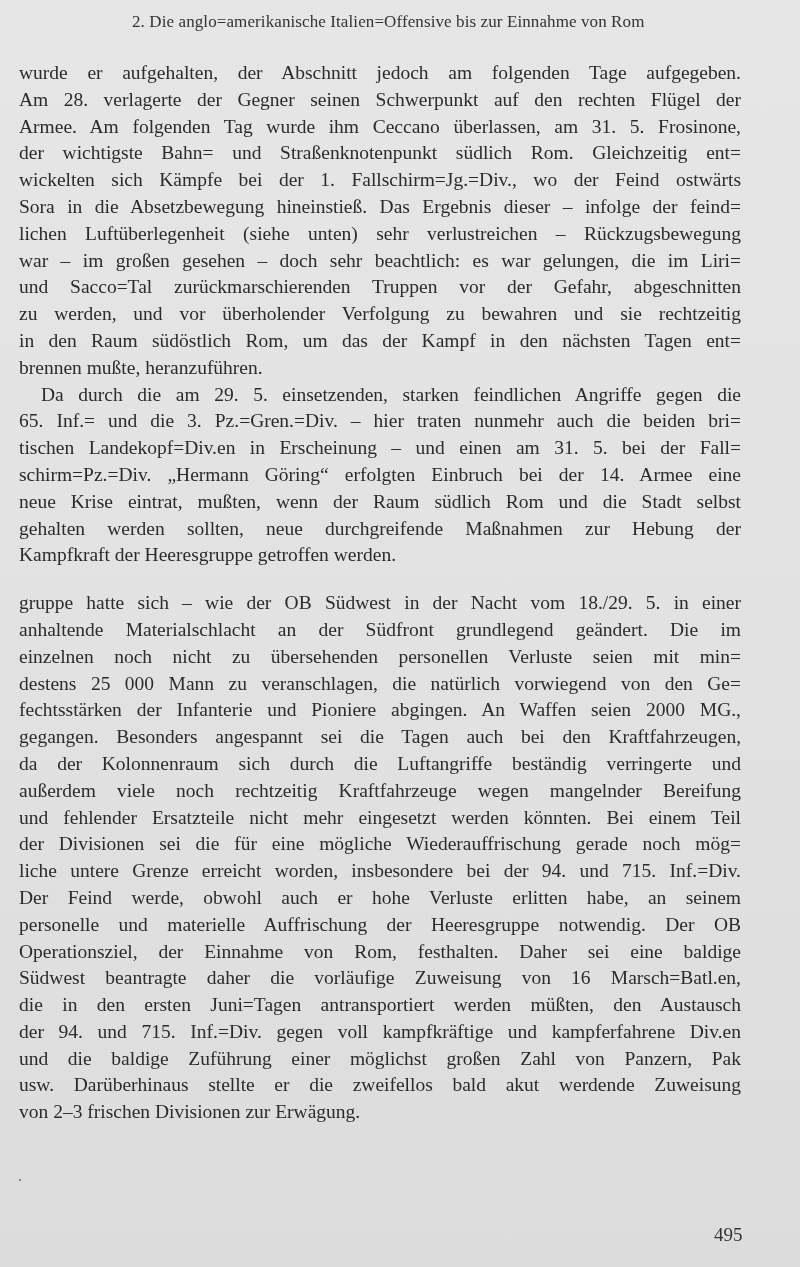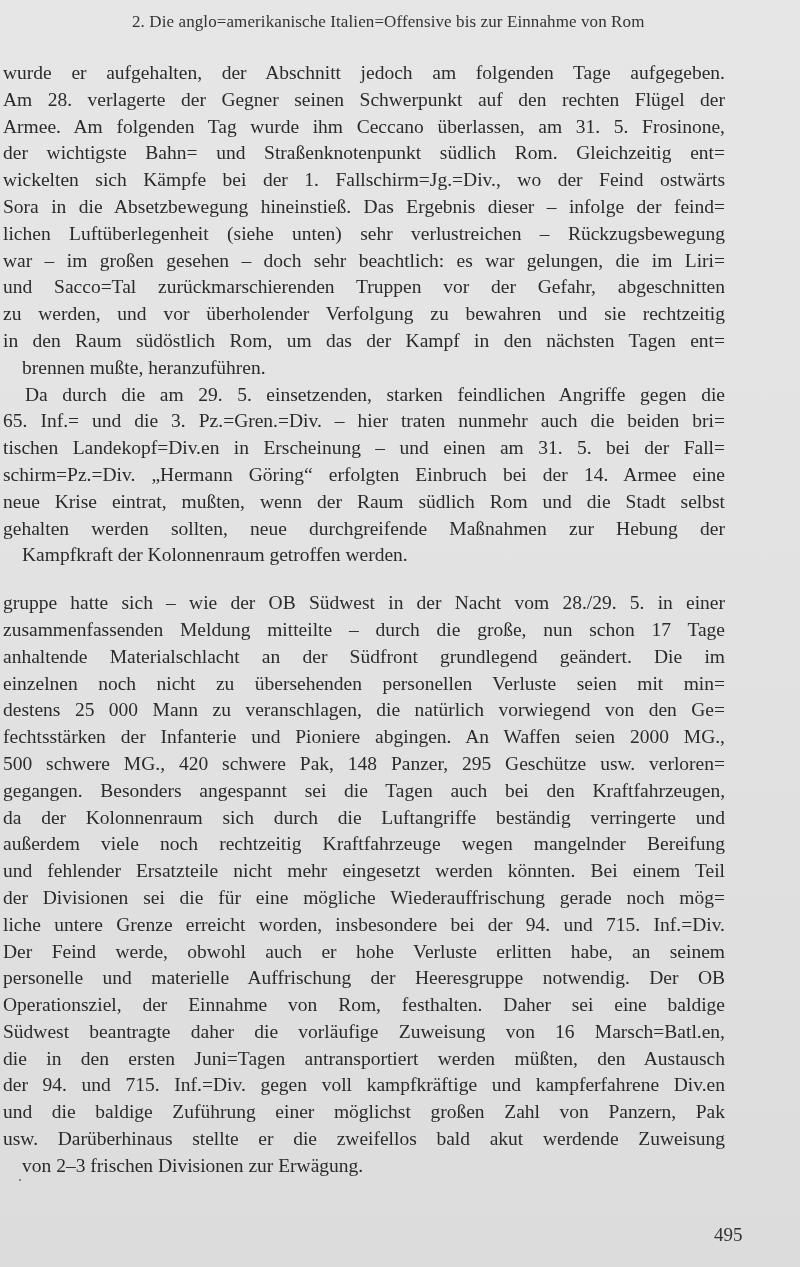--- a/index.html
+++ b/index.html
@@ -27,37 +27,36 @@
     left: 132px;
     top: 12px;
     width: 620px;
     font-size: 17px;
     letter-spacing: 0.1px;
     color: #333;
     white-space: nowrap;
   }
   .text-block {
     position: absolute;
-    left: 3px;
+    left: 19px;
     top: 60px;
     width: 722px;
   }
   .line {
     display: block;
     height: 26.8px;
     line-height: 26.8px;
     font-size: 19.5px;
     white-space: nowrap;
     text-align: justify;
     text-align-last: justify;
     color: #2b2b2b;
   }
   .line.last {
     text-align-last: left;
-    margin-left: 19px;
   }
   .line.indent {
     padding-left: 22px;
   }
   .gap {
     height: 21px;
   }
   .folio {
     position: absolute;
     left: 714px;
@@ -96,31 +95,29 @@
         <span class="line">in den Raum südöstlich Rom, um das der Kampf in den nächsten Tagen ent=</span>
         <span class="line last">brennen mußte, heranzuführen.</span>
       </div>
       <div class="paragraph">
         <span class="line indent">Da durch die am 29. 5. einsetzenden, starken feindlichen Angriffe gegen die</span>
         <span class="line">65. Inf.= und die 3. Pz.=Gren.=Div. – hier traten nunmehr auch die beiden bri=</span>
         <span class="line">tischen Landekopf=Div.en in Erscheinung – und einen am 31. 5. bei der Fall=</span>
         <span class="line">schirm=Pz.=Div. „Hermann Göring“ erfolgten Einbruch bei der 14. Armee eine</span>
         <span class="line">neue Krise eintrat, mußten, wenn der Raum südlich Rom und die Stadt selbst</span>
         <span class="line">gehalten werden sollten, neue durchgreifende Maßnahmen zur Hebung der</span>
-        <span class="line last">Kampfkraft der Kolonnenraum getroffen werden.</span>
+        <span class="line last">Kampfkraft der Heeresgruppe getroffen werden.</span>
       </div>
       <div class="gap"></div>
       <div class="paragraph">
-        <span class="line">gruppe hatte sich – wie der OB Südwest in der Nacht vom 28./29. 5. in einer</span>
-        <span class="line">zusammenfassenden Meldung mitteilte – durch die große, nun schon 17 Tage</span>
+        <span class="line">gruppe hatte sich – wie der OB Südwest in der Nacht vom 18./29. 5. in einer</span>
         <span class="line">anhaltende Materialschlacht an der Südfront grundlegend geändert. Die im</span>
         <span class="line">einzelnen noch nicht zu übersehenden personellen Verluste seien mit min=</span>
         <span class="line">destens 25 000 Mann zu veranschlagen, die natürlich vorwiegend von den Ge=</span>
         <span class="line">fechtsstärken der Infanterie und Pioniere abgingen. An Waffen seien 2000 MG.,</span>
-        <span class="line">500 schwere MG., 420 schwere Pak, 148 Panzer, 295 Geschütze usw. verloren=</span>
         <span class="line">gegangen. Besonders angespannt sei die Tagen auch bei den Kraftfahrzeugen,</span>
         <span class="line">da der Kolonnenraum sich durch die Luftangriffe beständig verringerte und</span>
         <span class="line">außerdem viele noch rechtzeitig Kraftfahrzeuge wegen mangelnder Bereifung</span>
         <span class="line">und fehlender Ersatzteile nicht mehr eingesetzt werden könnten. Bei einem Teil</span>
         <span class="line">der Divisionen sei die für eine mögliche Wiederauffrischung gerade noch mög=</span>
         <span class="line">liche untere Grenze erreicht worden, insbesondere bei der 94. und 715. Inf.=Div.</span>
         <span class="line">Der Feind werde, obwohl auch er hohe Verluste erlitten habe, an seinem</span>
         <span class="line">personelle und materielle Auffrischung der Heeresgruppe notwendig. Der OB</span>
         <span class="line">Operationsziel, der Einnahme von Rom, festhalten. Daher sei eine baldige</span>
         <span class="line">Südwest beantragte daher die vorläufige Zuweisung von 16 Marsch=Batl.en,</span>

